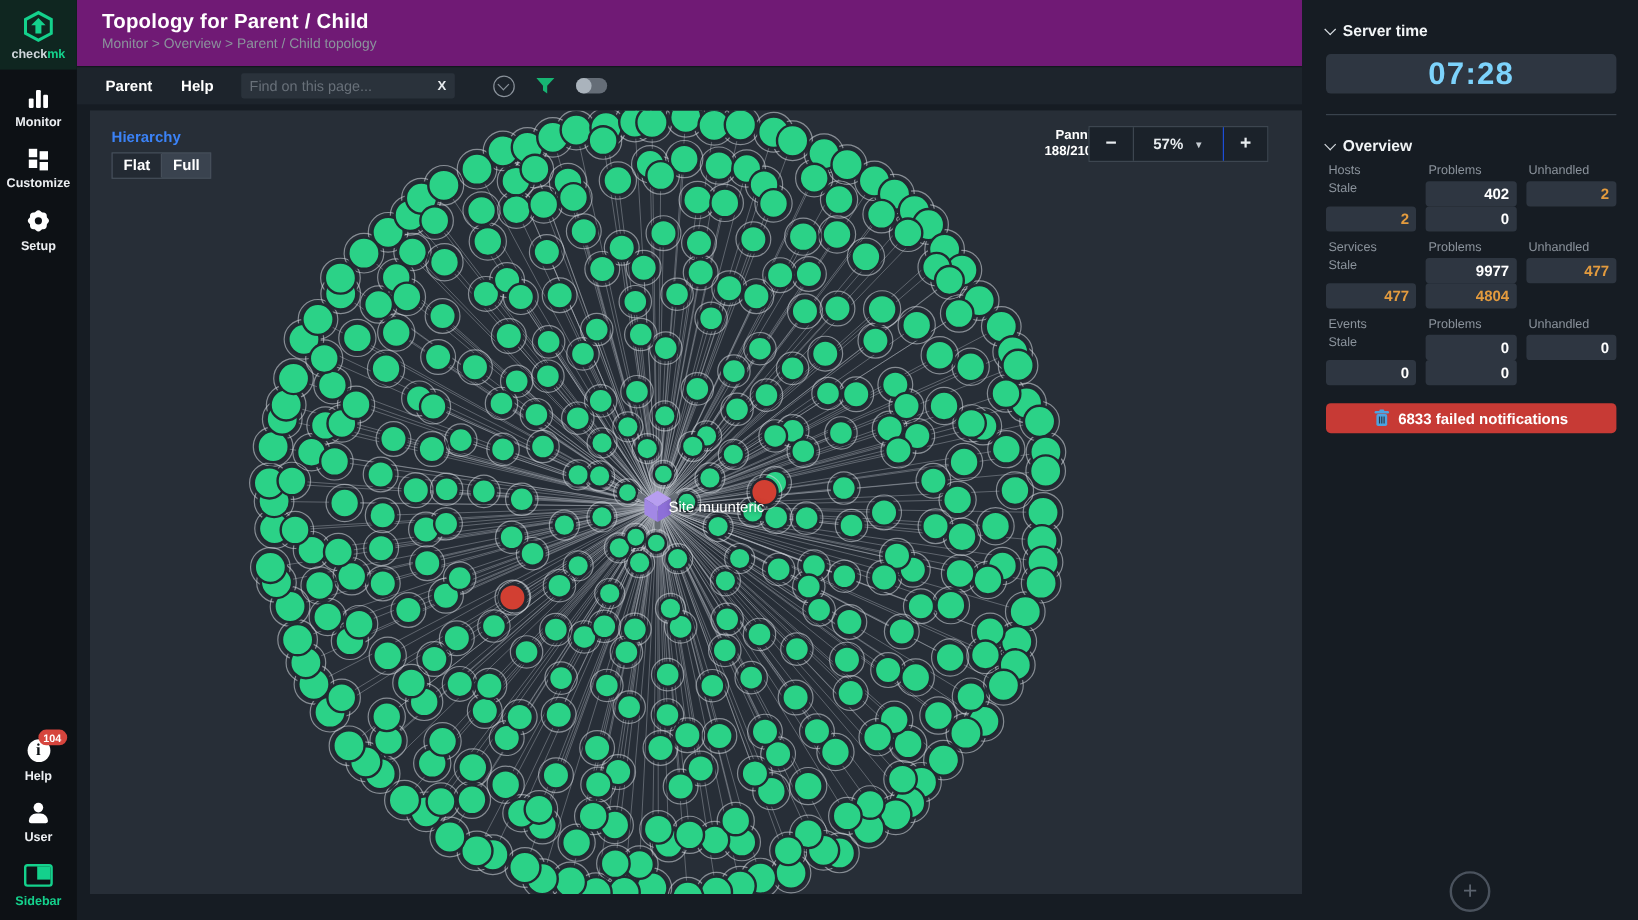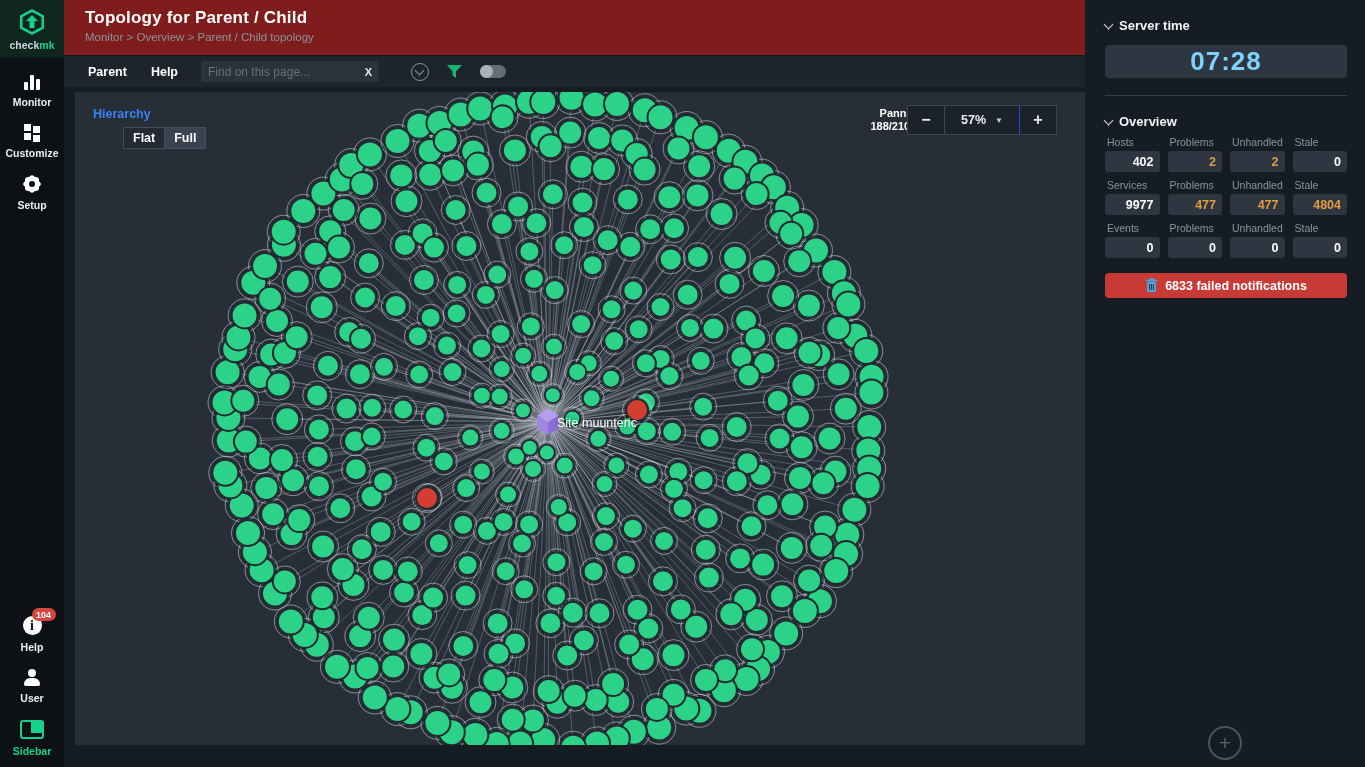--- a/index.html
+++ b/index.html
@@ -37,21 +37,21 @@
   .person b{position:absolute;left:5px;top:0;width:8px;height:8px;background:#fff;border-radius:50%;}
   .person u{position:absolute;left:1px;top:9px;width:16px;height:8px;background:#fff;
     border-radius:7px 7px 2px 2px;}
   .sbicon{width:20px;height:15px;border:2px solid #14d18c;border-radius:3px;background:#0d1115;
     position:relative;}
   .sbicon i{position:absolute;right:0;top:0;width:11px;height:11px;background:#14d18c;}
   .greenlabel{color:#14d18c !important;}
   .mb8{margin-bottom:10px;}
 
   
-  .topbar{position:absolute;left:64px;top:0;width:1021px;height:55px;background:#7f1d1d;
+  .topbar{position:absolute;left:64px;top:0;width:1021px;height:55px;background:#701a75;
     box-sizing:border-box;padding:8px 0 0 21px;}
   .pagetitle{font-size:17px;font-weight:700;color:#ffffff;letter-spacing:.2px;}
   .breadcrumb{font-size:11.5px;color:#8b939c;margin-top:3px;}
   .menubar{position:absolute;left:64px;top:55px;width:1021px;height:32px;background:#1d242c;
     border-top:1px solid #12171d;display:flex;align-items:center;box-sizing:border-box;}
   .menuitem{font-size:12.5px;font-weight:700;color:#fff;margin-left:24px;cursor:pointer;}
   .searchbox{margin-left:23px;width:178px;height:21px;background:#2a323b;border-radius:2px;
     display:flex;align-items:center;box-sizing:border-box;padding:0 7px;}
   .searchbox .ph{flex:1;font-size:12px;color:#687079;}
   .searchbox .clr{font-size:11px;font-weight:700;color:#e8ecef;cursor:pointer;}
@@ -64,21 +64,21 @@
   .toggle{width:26px;height:13px;background:#656d77;border-radius:7px;position:relative;cursor:pointer;}
   .toggle i{position:absolute;left:0px;top:0px;width:13px;height:13px;background:#aab3bc;
     border-radius:50%;}
 
   
   .canvas{position:absolute;left:75px;top:92px;width:1010px;height:653px;background:#272e37;
     overflow:hidden;}
   .canvas svg{position:absolute;left:0;top:0;}
   .hier{position:absolute;left:18px;top:15px;z-index:2;}
   .hier-label{font-size:12.5px;font-weight:700;color:#3b82f6;margin-bottom:6px;}
-  .seg{display:inline-flex;border:1px solid #454e59;background:#3a434f;margin-left:30px;}
+  .seg{display:inline-flex;border:1px solid #454e59;background:#3a434f;}
   .seg .opt{padding:3px 9px;font-size:12.5px;font-weight:700;color:#fff;cursor:pointer;}
   .seg .opt.sel{background:#232a33;border-right:1px solid #454e59;}
   .panning{position:absolute;top:15px;right:162px;text-align:right;color:#fff;z-index:2;}
   .panning .pl{font-size:11px;font-weight:700;}
   .panning .pv{font-size:11px;font-weight:700;margin-top:1px;}
   .zoomgroup{position:absolute;top:13px;right:28px;height:30px;display:flex;align-items:stretch;
     border:1px solid #3d4650;background:#1b222a;color:#e8ecef;z-index:2;box-sizing:border-box;}
   .zbtn{width:36px;display:flex;align-items:center;justify-content:center;font-size:16px;
     font-weight:700;cursor:pointer;}
   .zmid{width:74px;border-left:1px solid #3d4650;border-right:1px solid #1d4ed8;display:flex;
@@ -90,21 +90,21 @@
   
   .rightbar{position:absolute;left:1085px;top:0;width:280px;height:767px;background:#161c23;
     box-sizing:border-box;padding:0 18px 0 20px;}
   .sechead{display:flex;align-items:center;gap:7px;margin-top:18px;cursor:pointer;}
   .sechead .chev{border-color:#d6dbe0;margin-top:-3px;}
   .sechead .t{font-size:13px;font-weight:700;color:#f1f4f6;}
   .timebox{margin-top:12px;height:33px;background:#2e3641;border-radius:4px;display:flex;
     align-items:center;justify-content:center;font-size:26px;font-weight:700;color:#7dd3fc;
     letter-spacing:1px;}
   .divider{margin-top:17px;border-top:1px solid #39424c;}
-  .ovrow{display:grid;grid-template-columns:repeat(4,1fr);column-gap:8px;margin-top:7px;}
+  .ovrow{display:grid;grid-template-columns:repeat(3,1fr);column-gap:8px;margin-top:7px;}
   .ovlabel{font-size:10.5px;color:#8b939c;margin:0 0 3px 2px;}
   .ovval{height:21px;background:#2e3641;border-radius:3px;display:flex;align-items:center;
     justify-content:flex-end;padding-right:6px;font-size:12.5px;font-weight:700;color:#fff;}
   .ovval.orange{color:#e39b3e;}
   .notifbtn{margin-top:15px;height:25px;background:#c73a35;border-radius:4px;display:flex;
     align-items:center;justify-content:center;gap:7px;color:#fff;font-size:12.5px;
     font-weight:700;cursor:pointer;}
   .addbtn{position:absolute;left:50%;bottom:7px;transform:translateX(-50%);width:30px;height:30px;
     border:2px solid #4a525d;border-radius:50%;color:#5a626d;font-size:21px;font-weight:400;
     display:flex;align-items:center;justify-content:center;cursor:pointer;line-height:0;}

